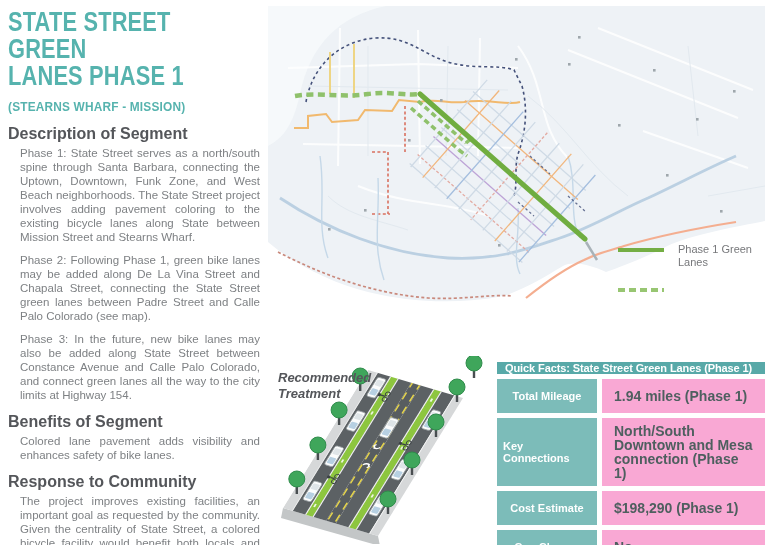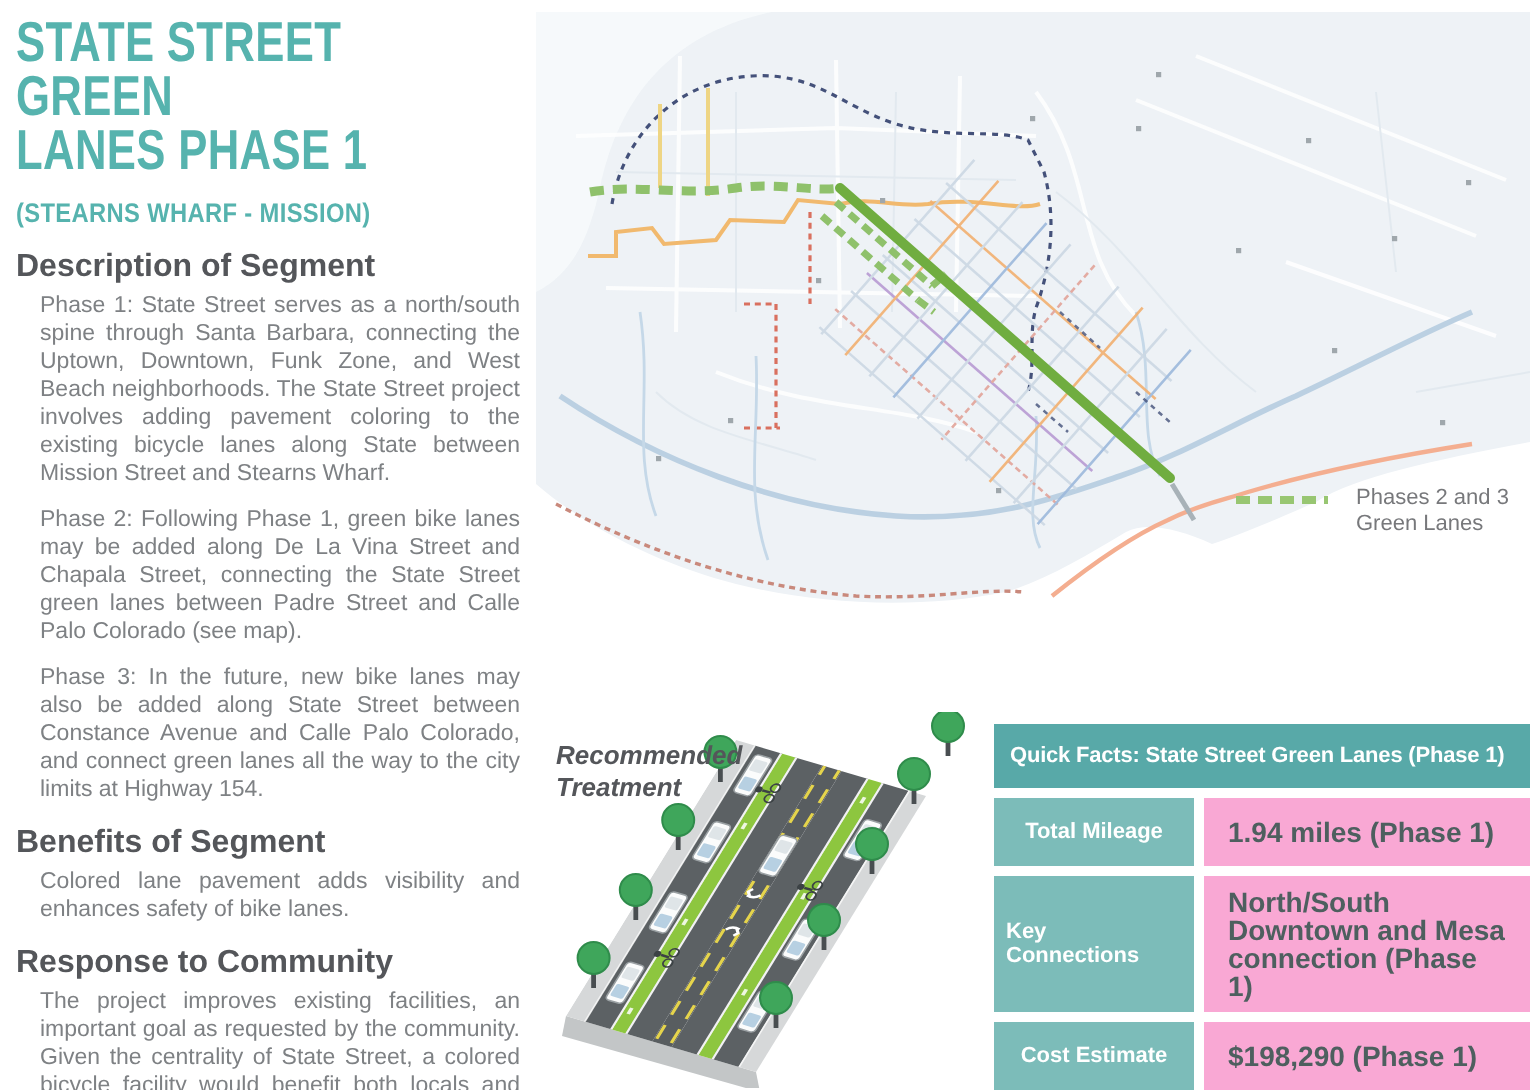--- a/index.html
+++ b/index.html
@@ -36,21 +36,21 @@
   
   .treatment-panel { position:absolute; left:268px; top:356px; width:226px; height:188px;font-style:italic; }
   .treatment-label {
     position:absolute; left:10px; top:14px; width:100px; z-index:2;
     color:#54565a; font-weight:bold; font-size:13px; line-height:16px;
   }
   
   .quick-facts { position:absolute; left:497px; top:362px; width:268px; }
   .qf-header {
     background:#58a9a8; color:#ffffff; font-weight:bold; font-size:11px;
-    letter-spacing:-0.1px; padding:10px 8px; white-space:nowrap; overflow:hidden;
+    letter-spacing:-0.1px; padding:0 8px; white-space:nowrap; overflow:hidden;
   }
   .qf-row { display:grid; grid-template-columns:100px 1fr; gap:5px; margin-top:5px; }
   .qf-label {
     background:#7cbcb9; color:#ffffff; font-weight:bold; font-size:11px;
     display:flex; align-items:center; justify-content:center; 
     min-height:34px; box-sizing:border-box; padding:6px 6px;
   }
   .qf-value {
     background:#f9a8d4; color:#4e5f5f; font-weight:bold; font-size:14px;
     line-height:14px; display:flex; align-items:center;
@@ -193,22 +193,25 @@
           <path d="M143,102 L191,144"></path>
         <path d="M198,137 L205,131"></path>
           <path d="M191,144 L199,150"></path>
       </g>
       <path d="M152,88 L317,233" stroke="#70ad40" stroke-width="5" stroke-linecap="round" fill="none"></path>
     </svg>
 
     
     <div class="map-legend">
       <div class="legend-item">
+        <div class="legend-swatch solid"></div>
+        <div class="legend-label">Phase 1 Green Lanes</div>
+      </div>
+      <div class="legend-item">
         <div class="legend-swatch dashed"></div>
-        <div class="legend-label">Phases 2 and 3 Green Lanes</div>
       </div>
     </div>
   </div>
 
   <div class="treatment-panel">
     <div class="treatment-label">Recommended Treatment</div>
     <svg width="226" height="188" viewBox="0 0 226 188">
       <defs>
         <clipPath id="slabclip">
             <polygon points="15,152 100,14 195,42 110,180"></polygon>

